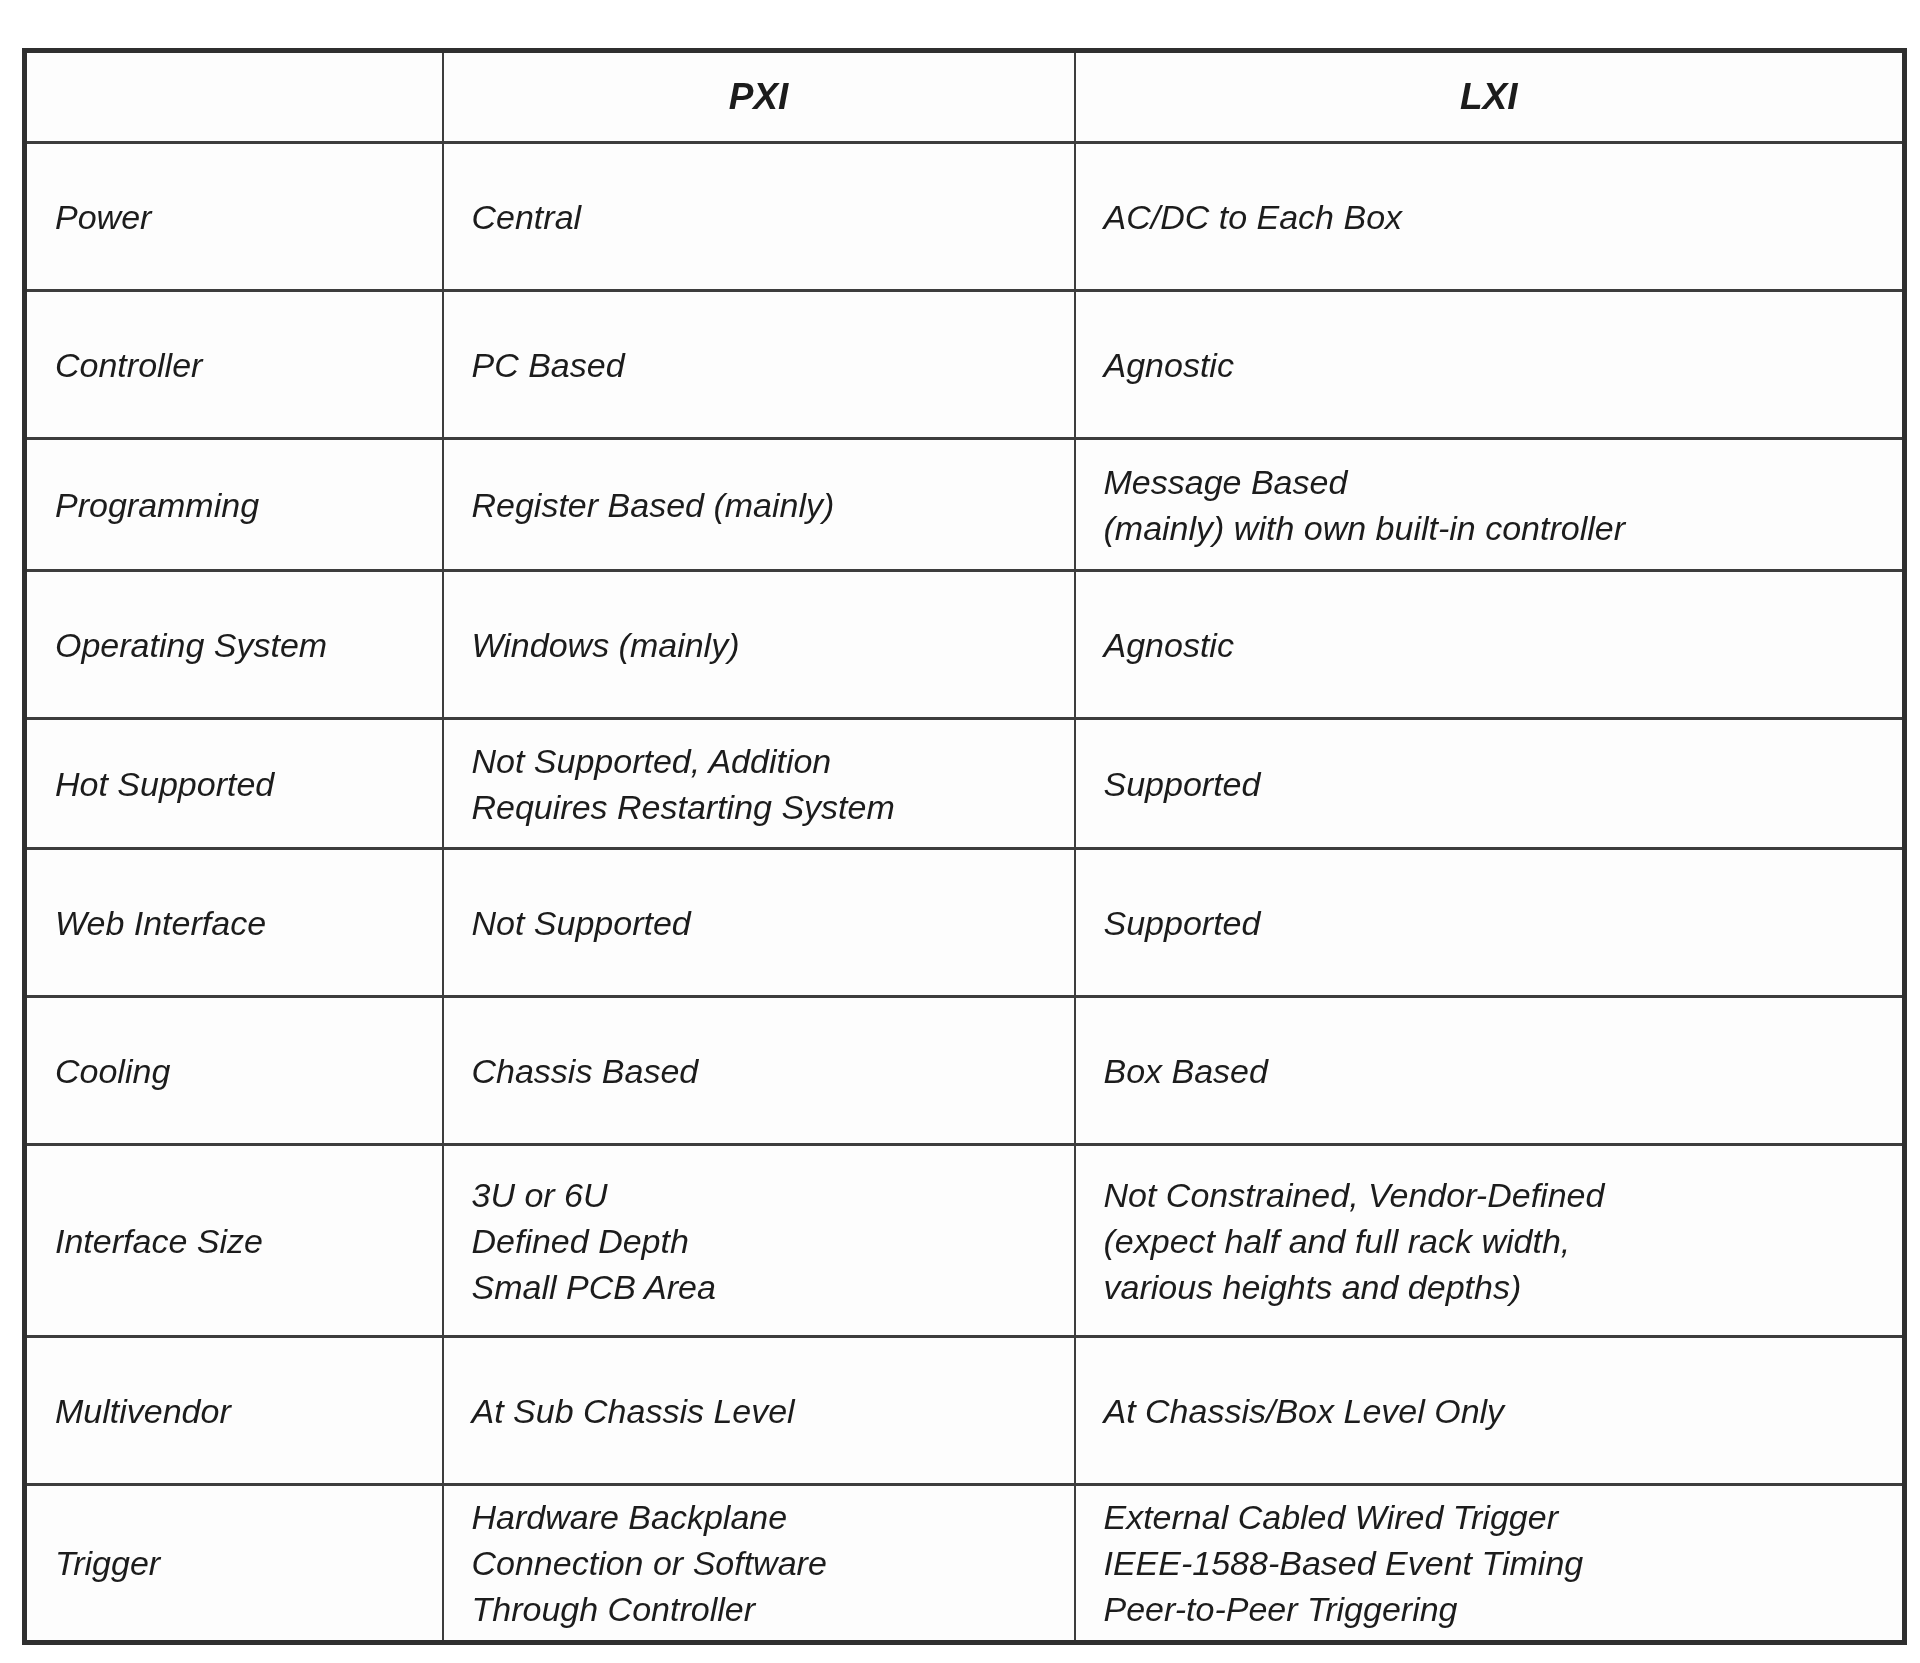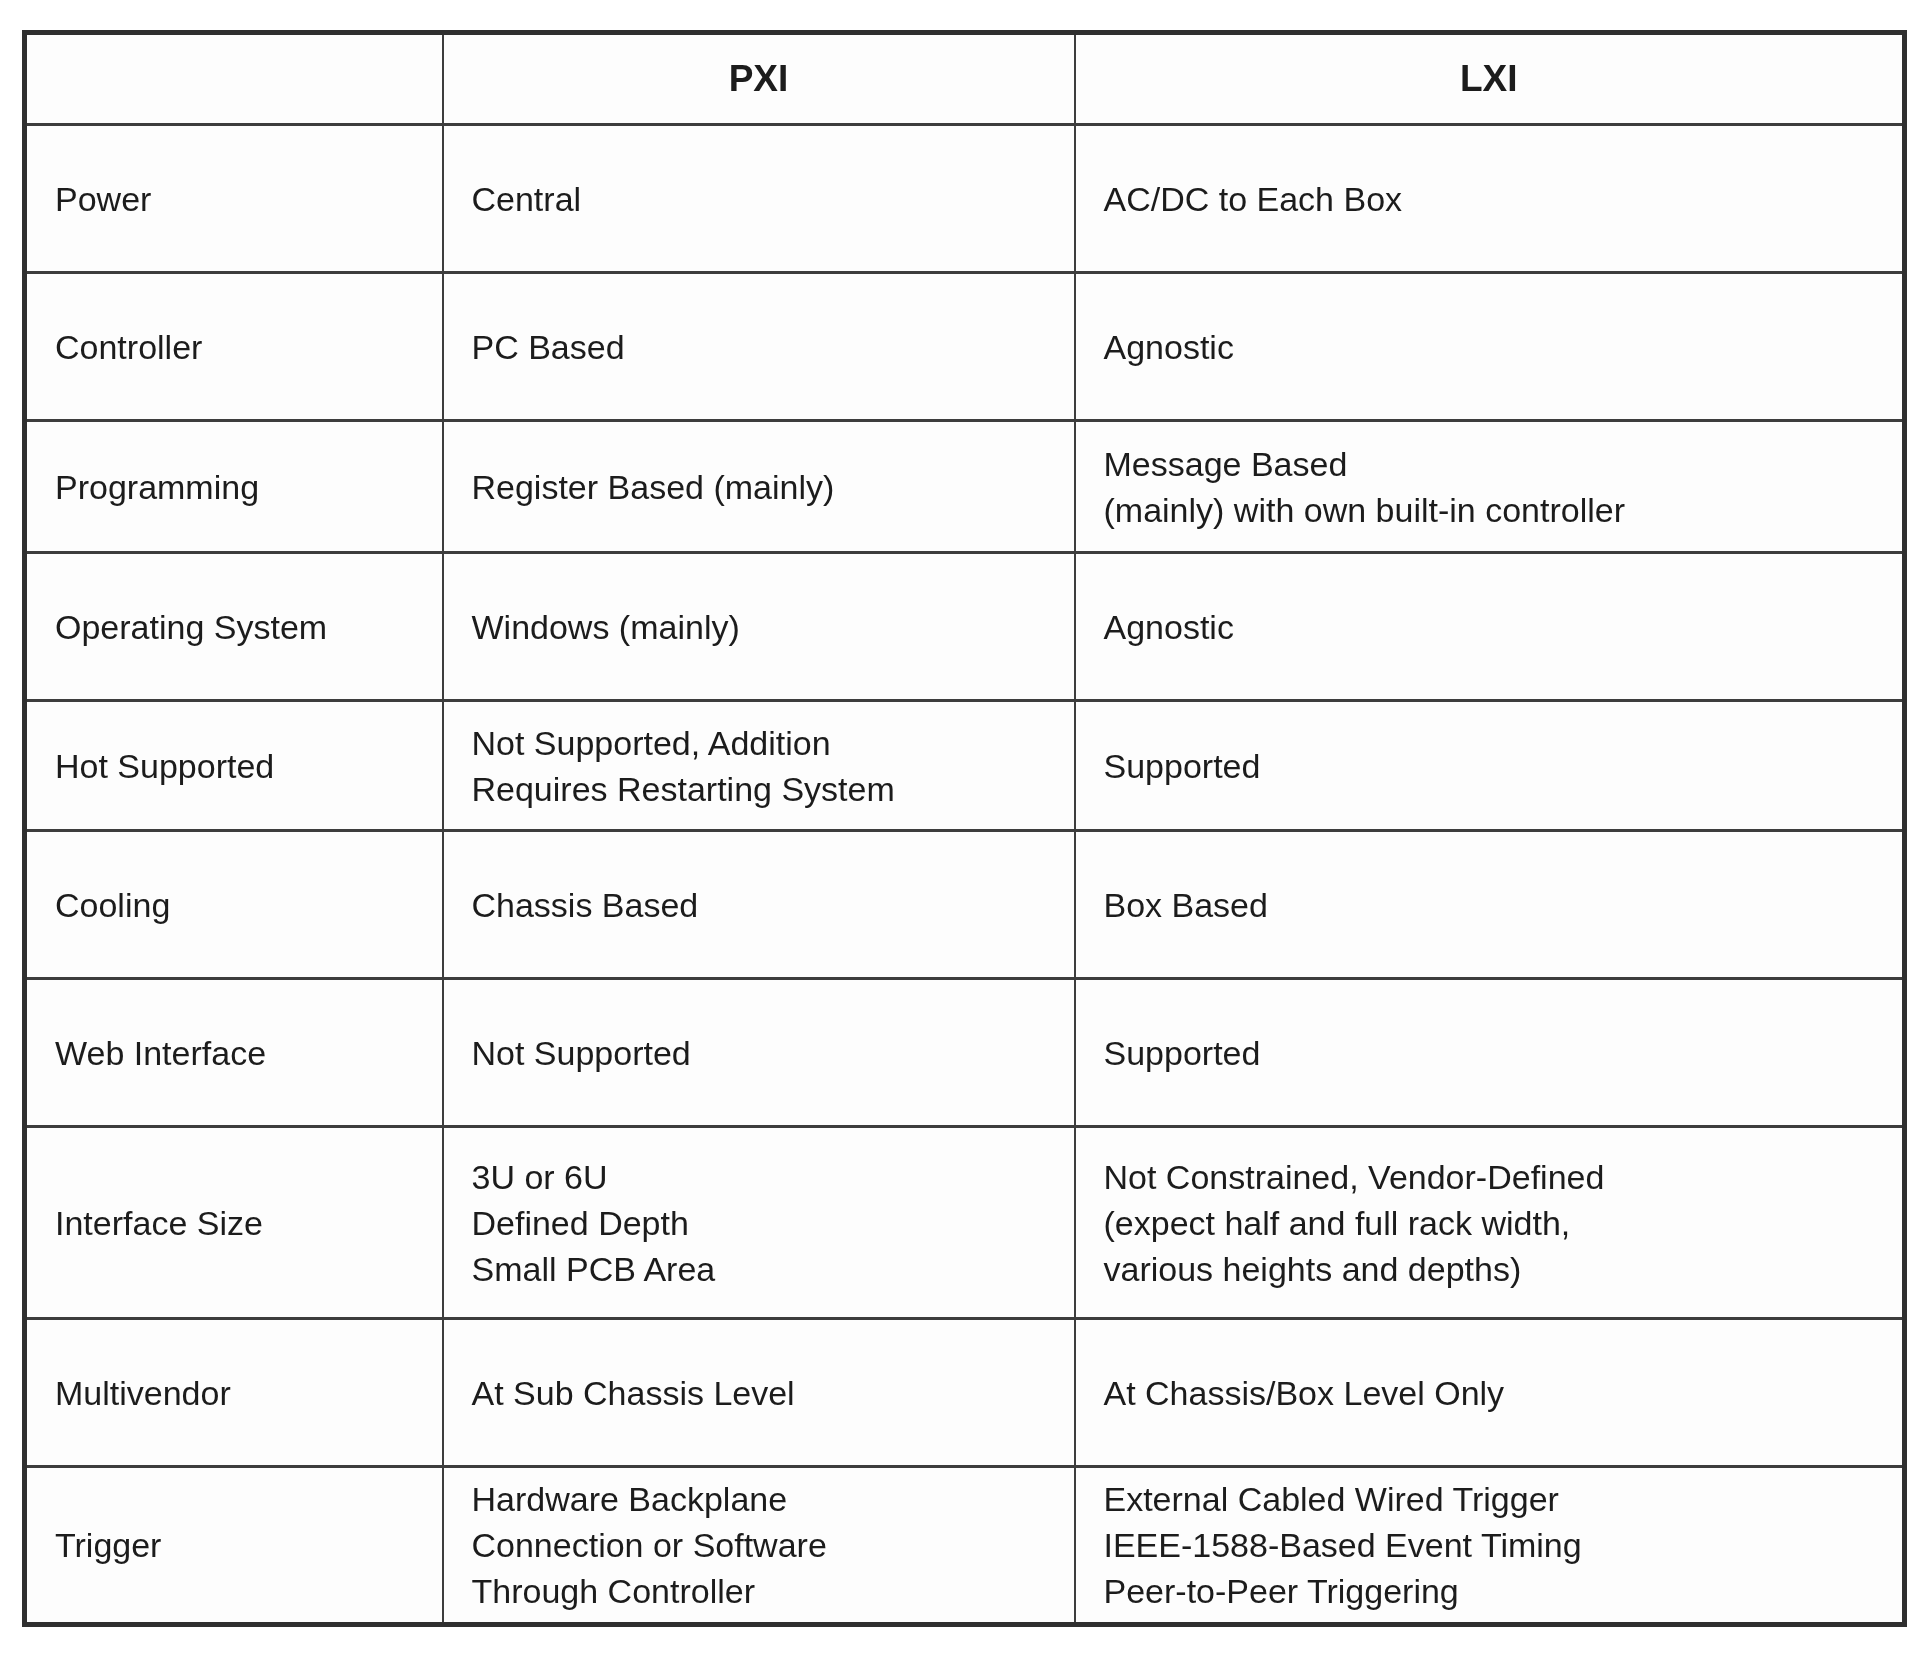--- a/index.html
+++ b/index.html
@@ -7,21 +7,22 @@
     padding: 0;
     width: 1920px;
     height: 1663px;
     background: #ffffff;
     font-family: "Liberation Sans", sans-serif;
     color: #1c1c1c;
   }
   .table-wrap {
     position: absolute;
     left: 22px;
-    top: 30px;
+    top: 48px;
+    font-style: italic;
   }
   table.compare {
     border-collapse: collapse;
     table-layout: fixed;
     width: 1880px;
     background: #fdfdfd;
     border: 5px solid #2f2f2f;
   }
   table.compare th,
   table.compare td {
@@ -93,28 +94,28 @@
           <td>Windows (mainly)</td>
           <td>Agnostic</td>
         </tr>
         <tr>
           <td>Hot Supported</td>
           <td>Not Supported, Addition
 Requires Restarting System</td>
           <td>Supported</td>
         </tr>
         <tr>
+          <td>Web Interface</td>
+          <td>Not Supported</td>
+          <td>Supported</td>
+        </tr>
+        <tr>
           <td>Cooling</td>
           <td>Chassis Based</td>
           <td>Box Based</td>
-        </tr>
-        <tr>
-          <td>Web Interface</td>
-          <td>Not Supported</td>
-          <td>Supported</td>
         </tr>
         <tr>
           <td>Interface Size</td>
           <td>3U or 6U
 Defined Depth
 Small PCB Area</td>
           <td>Not Constrained, Vendor-Defined
 (expect half and full rack width,
 various heights and depths)</td>
         </tr>

